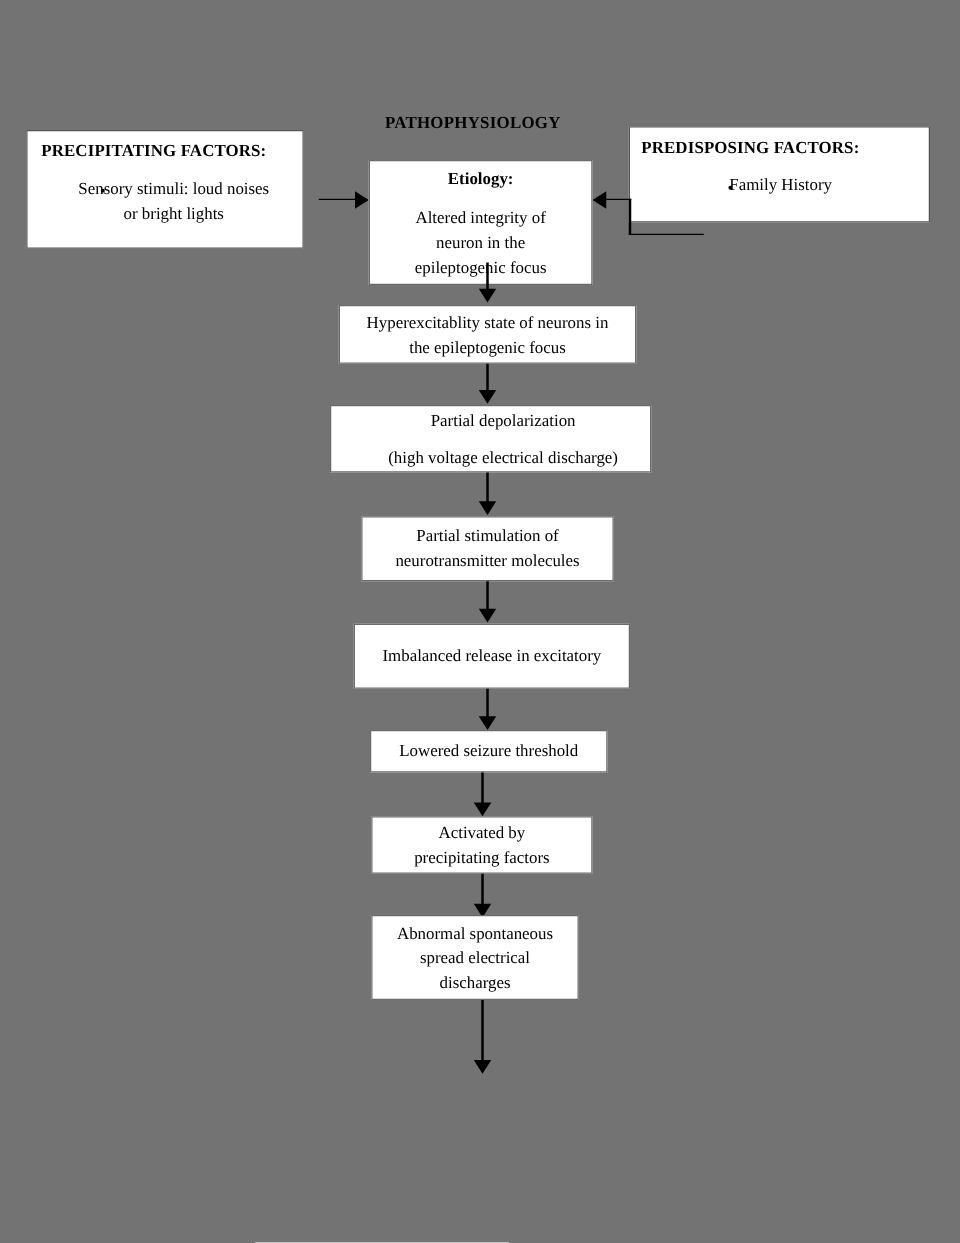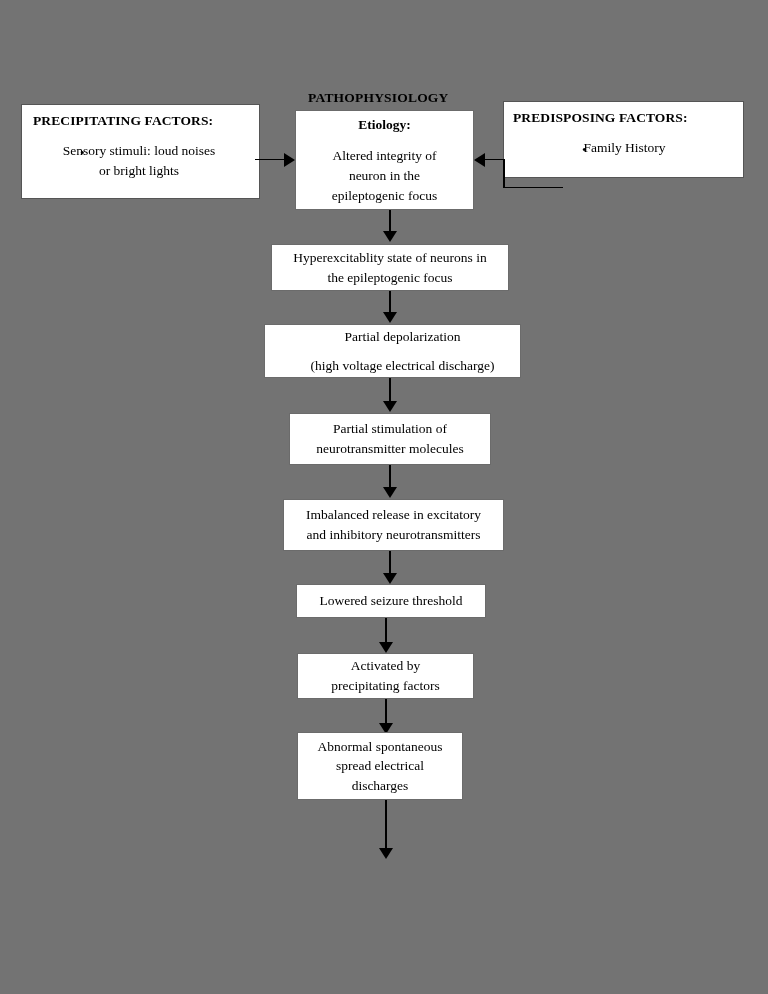--- a/index.html
+++ b/index.html
@@ -122,21 +122,21 @@
     border-right: 11px solid #000;
   }
 </style>
 </head>
 <body>
 
 <div id="page">
 
   <div id="chart-title" style="left:308px; top:90px;">PATHOPHYSIOLOGY</div>
 
-  <div class="factor-box" style="left:21px; top:104px; width:239px; height:95px;">
+  <div class="factor-box" style="left:21px; top:104px; width:222px; height:95px;">
     <div class="factor-title" style="position:absolute; left:11px; top:8px;">PRECIPITATING FACTORS:</div>
 
     <ul class="bullet-list">
       <li class="bullet-item" style="position:absolute; left:0; top:36px; width:234px;">
         <span class="bullet-dot" style="left:58px; top:5px;">•</span>
         <span>Sensory stimuli: loud noises</span>
         <br>
         <span>or bright lights</span>
       </li>
 
@@ -155,21 +155,21 @@
   </div>
 
   <div class="h-line" style="left:255px; top:159px; width:33px;"></div>
   <div class="arrow-right" style="left:284px; top:153px;"></div>
 
   <div class="h-line" style="left:484px; top:159px; width:21px;"></div>
   <div class="v-line" style="left:503px; top:159px; height:29px;"></div>
   <div class="h-line" style="left:503px; top:187px; width:60px;"></div>
   <div class="arrow-left" style="left:474px; top:153px;"></div>
 
-  <div class="node" style="left:295px; top:110px; width:179px; height:100px;">
+  <div class="node" style="left:295px; top:128px; width:179px; height:100px;">
     <span class="etiology-label">Etiology:</span>
     <span class="line" style="margin-top:12px;">Altered integrity of</span>
     <span class="line">neuron in the</span>
     <span class="line">epileptogenic focus</span>
   </div>
 
   <div class="v-line" style="left:389px; top:210px; height:23px;"></div>
   <div class="arrow-down" style="left:383px; top:231px;"></div>
 
   <div class="node" style="left:271px; top:244px; width:238px; height:47px;">
@@ -191,21 +191,20 @@
   <div class="node" style="left:289px; top:413px; width:202px; height:52px;">
     <span class="line">Partial stimulation of</span>
     <span class="line">neurotransmitter molecules</span>
   </div>
 
   <div class="v-line" style="left:389px; top:465px; height:24px;"></div>
   <div class="arrow-down" style="left:383px; top:487px;"></div>
 
   <div class="node" style="left:283px; top:499px; width:221px; height:52px;">
     <span class="line">Imbalanced release in excitatory</span>
-    <span class="line">and inhibitory neurotransmitters</span>
   </div>
 
   <div class="v-line" style="left:389px; top:551px; height:24px;"></div>
   <div class="arrow-down" style="left:383px; top:573px;"></div>
 
   <div class="node" style="left:296px; top:584px; width:190px; height:34px;">
     <span class="line">Lowered seizure threshold</span>
   </div>
 
   <div class="v-line" style="left:385px; top:618px; height:26px;"></div>

